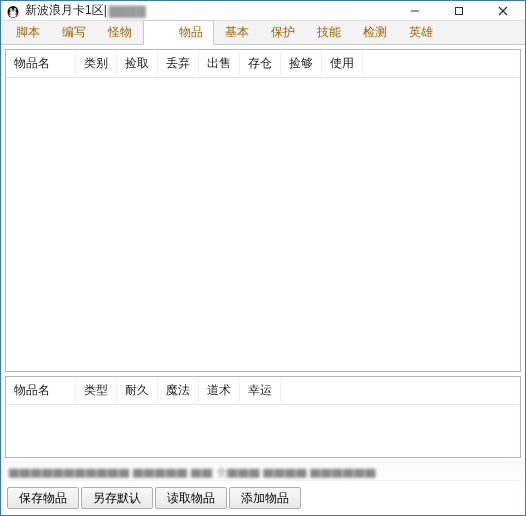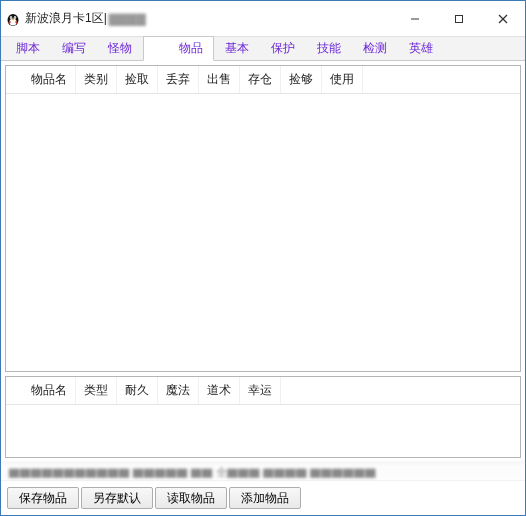--- a/index.html
+++ b/index.html
@@ -9,21 +9,21 @@
       background: #fff;
       width: 526px;
       height: 516px;
       overflow: hidden;
       border: 1px solid #3a7ab8;
       display: flex;
       flex-direction: column;
     }
     
     .titlebar {
-      height: 36px;
+      height: 20px;
       background: #fff;
       display: flex;
       align-items: center;
       padding: 0 0 0 4px;
       border-bottom: 1px solid #e0e0e0;
     }
     .titlebar .icon {
       width: 16px; height: 16px;
       margin-right: 4px;
       display:inline-flex;align-items:center;justify-content:center;
@@ -51,41 +51,40 @@
       padding: 2px 4px 0 4px;
       height:24px;
       align-items:flex-end;
     }
     .tab {
       padding: 3px 10px;
       font-size:12px;
       border:1px solid transparent;
       border-bottom:none;
       cursor:pointer;
-      color:#6d28d9;
+      color:#a16207;
       margin-right:0px;
       position:relative;
     }
     .tab.active {
       background:#fff;
       border:1px solid #c9c9c9;
       border-bottom:1px solid #fff;
       margin-bottom:-1px;
       padding-left:35px;
     }
 
     
     .content {
       flex:1;
       display:flex;
       flex-direction:column;
       padding:4px;
       gap:4px;
       overflow:hidden;
-      text-align:right;
     }
     .grid {
       border:1px solid #b5b5b5;
       background:#fff;
       overflow:hidden;
     }
     .grid-top { flex: 1 1 auto; }
     .grid-bottom { height: 82px; }
     .grid-header {
       display:flex;

